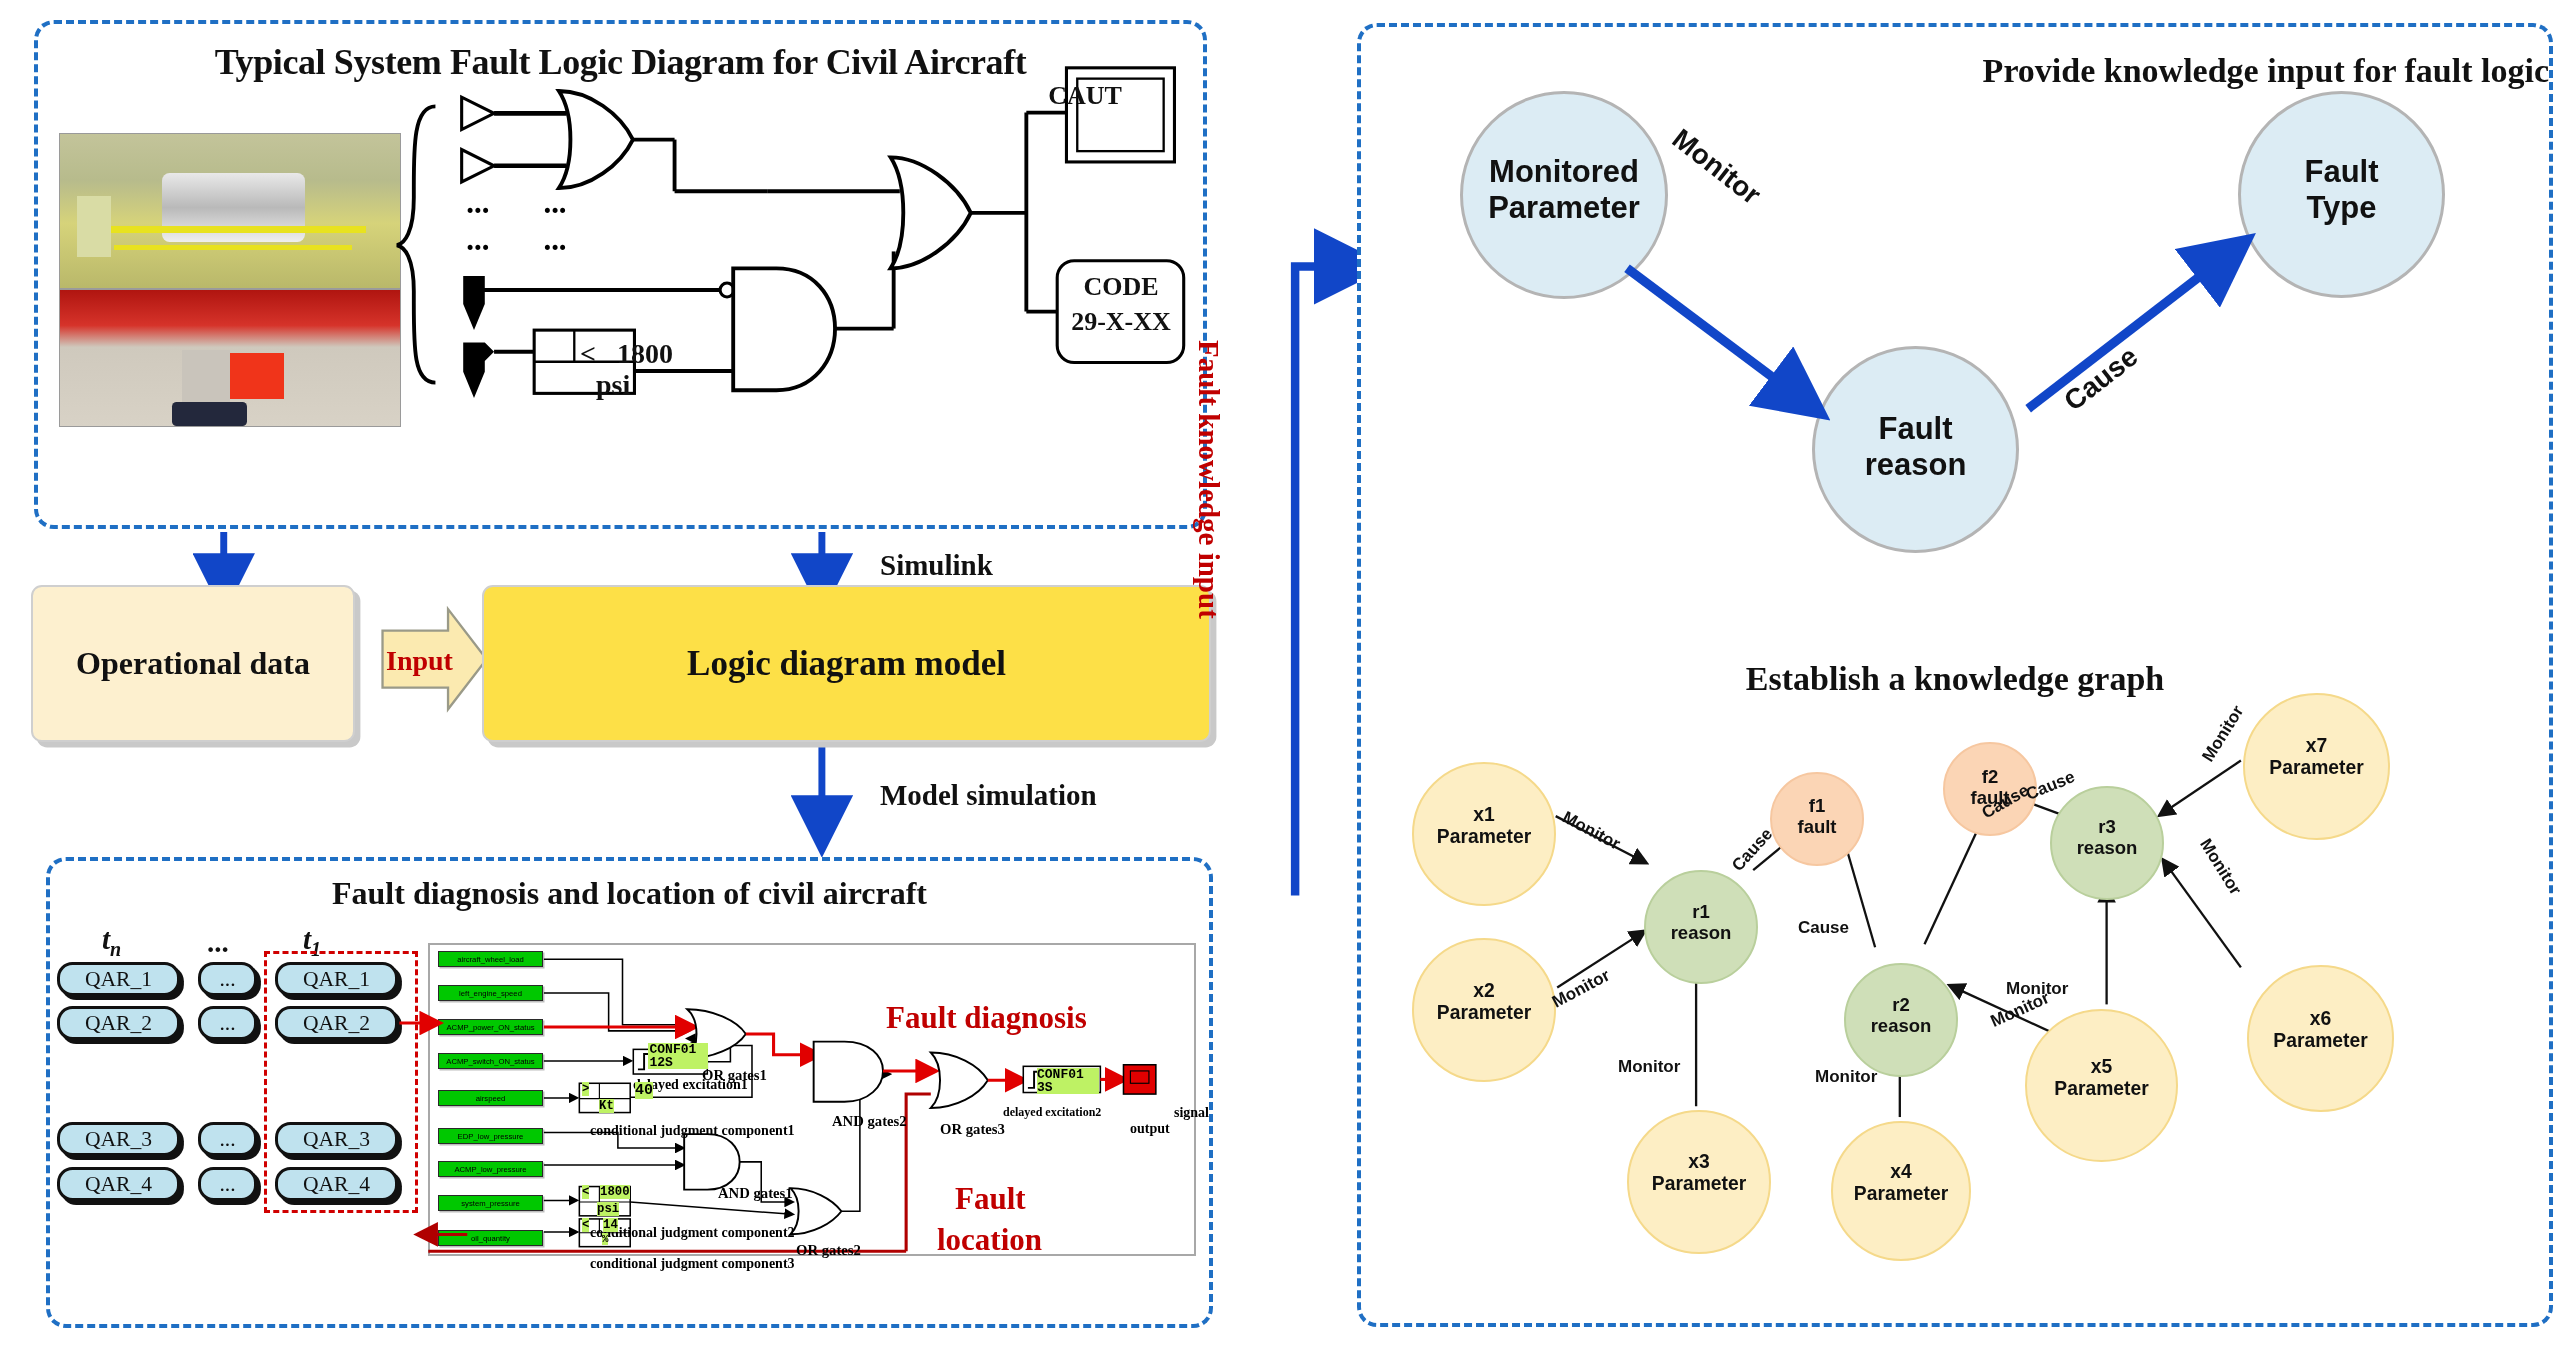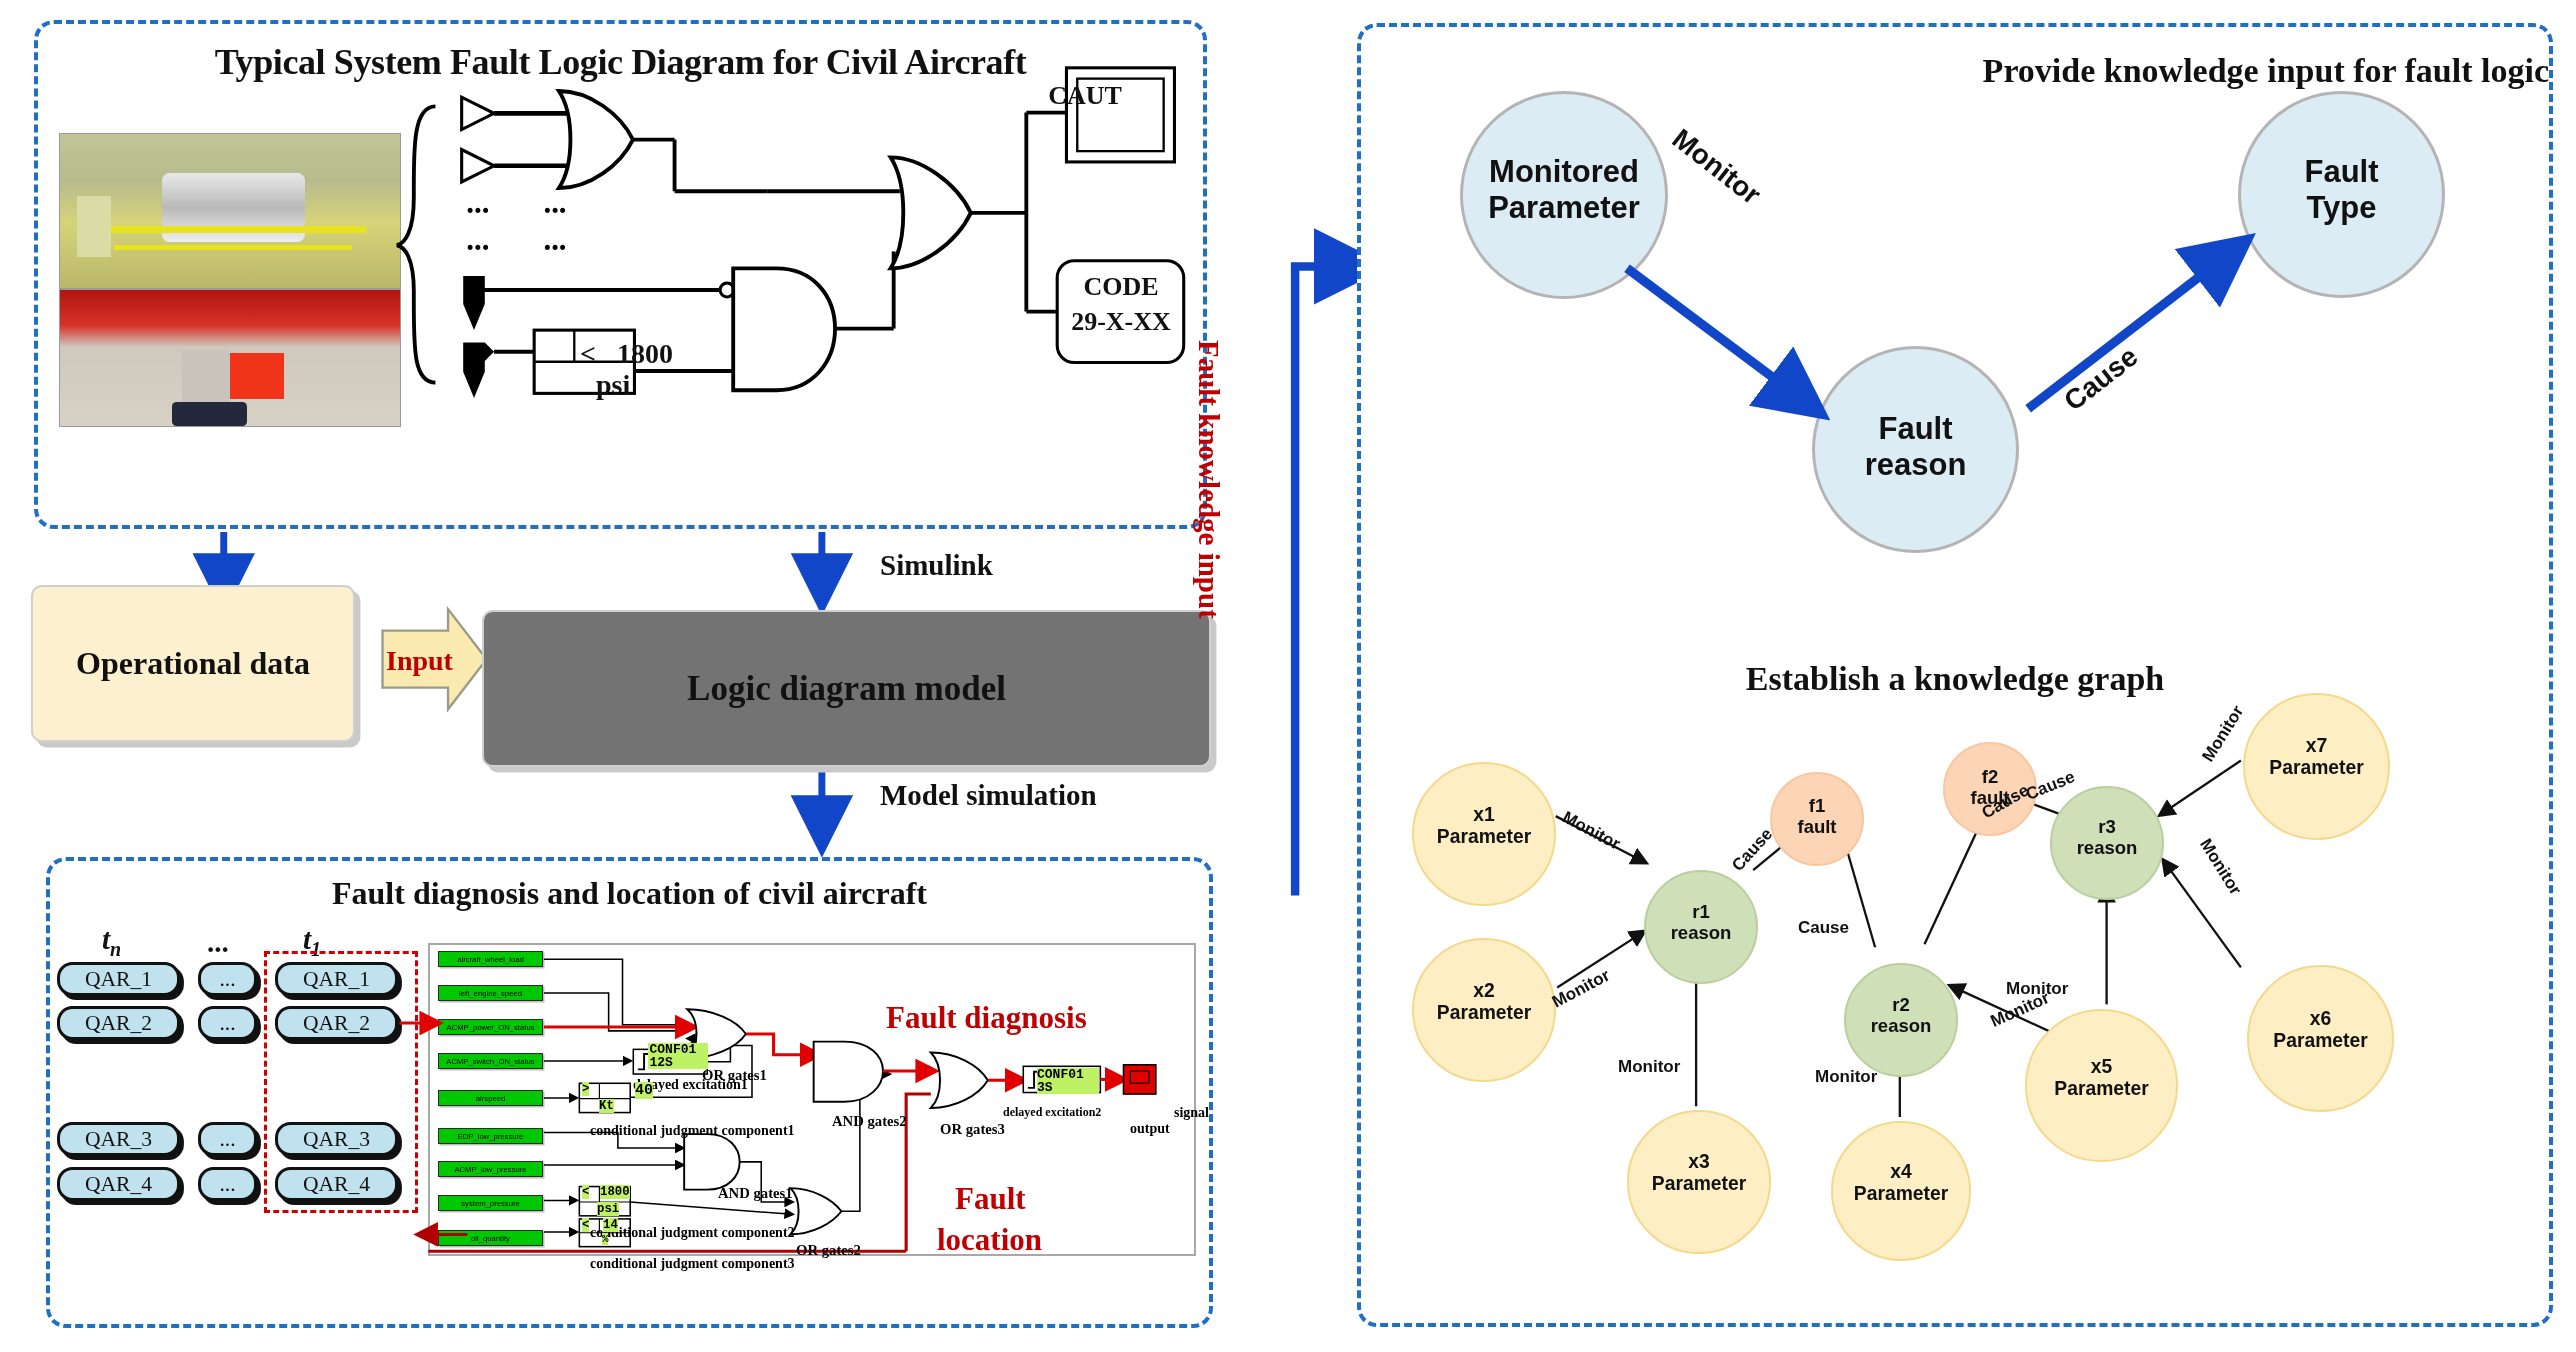--- a/index.html
+++ b/index.html
@@ -25,21 +25,21 @@
           display:flex;align-items:center;justify-content:center;
           font-family:"Liberation Sans",sans-serif;color:#000;box-shadow:1.5px 1.5px 0 #bdbdbd;}
   .simlbl{position:absolute;font-family:"Liberation Serif",serif;font-weight:bold;color:#000;white-space:nowrap;}
   .cbox{position:absolute;border:1.5px solid #000;background:#bef264;box-sizing:border-box;
         font-family:Liberation Mono, monospace;font-weight:bold;color:#000;}
   .photo{position:absolute;overflow:hidden;border:0.8px solid #9a9a9a;}
   .flowbox{position:absolute;border-radius:10.8px;box-sizing:border-box;display:flex;
            align-items:center;justify-content:center;font-weight:bold;
            font-family:"Liberation Serif",serif;box-shadow:5.4px 5.4px 0 #c9c9c9;}
   .opdata{background:#fdf0cf;border:2.3px solid #cfcfcf;}
-  .logicmodel{background:#737373;border:2.3px solid #cfcfcf;margin-top:25px;}
+  .logicmodel{background:#fde047;border:2.3px solid #cfcfcf;}
   .vtext{position:absolute;transform-origin:left top;white-space:nowrap;}
 </style>
 </head>
 <body>
 
 <div class="panel" style="left:34px;top:20px;width:1173px;height:509px;">
   <div class="ptitle" style="top:17px;font-size:36px;letter-spacing:-0.4px;">Typical System Fault Logic Diagram for Civil Aircraft</div>
 </div>
 
 <div class="photo" style="left:59px;top:133px;width:340px;height:154px;

